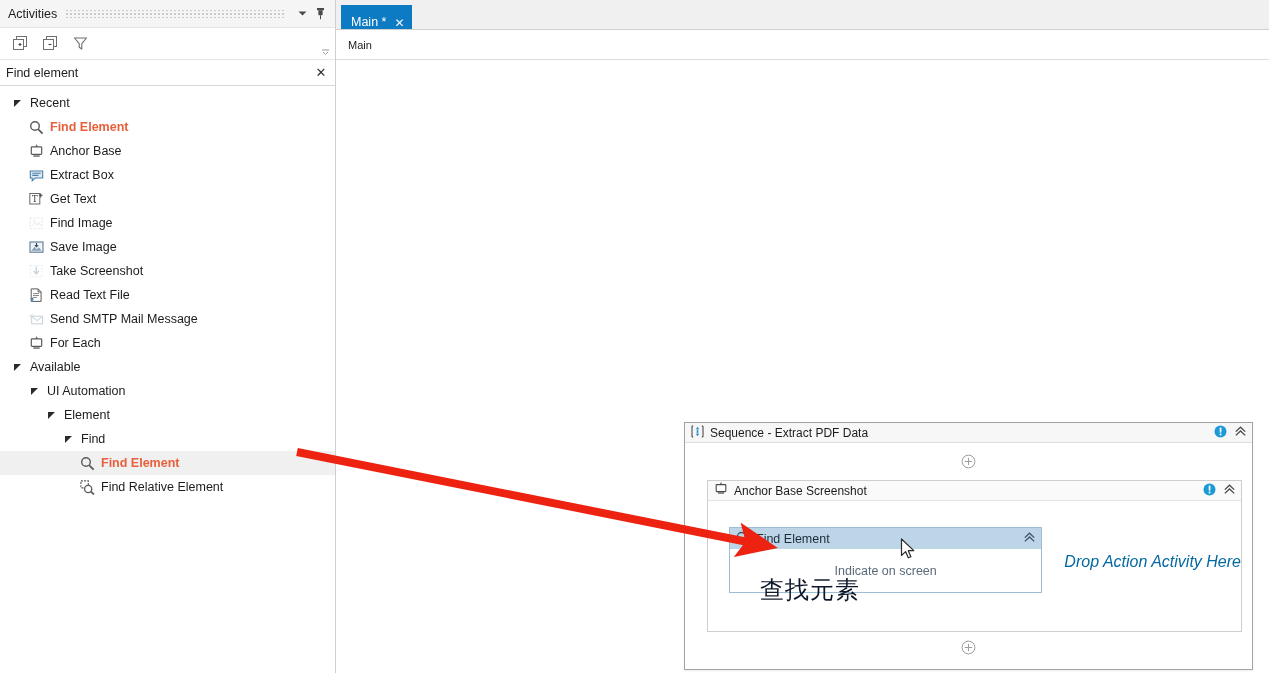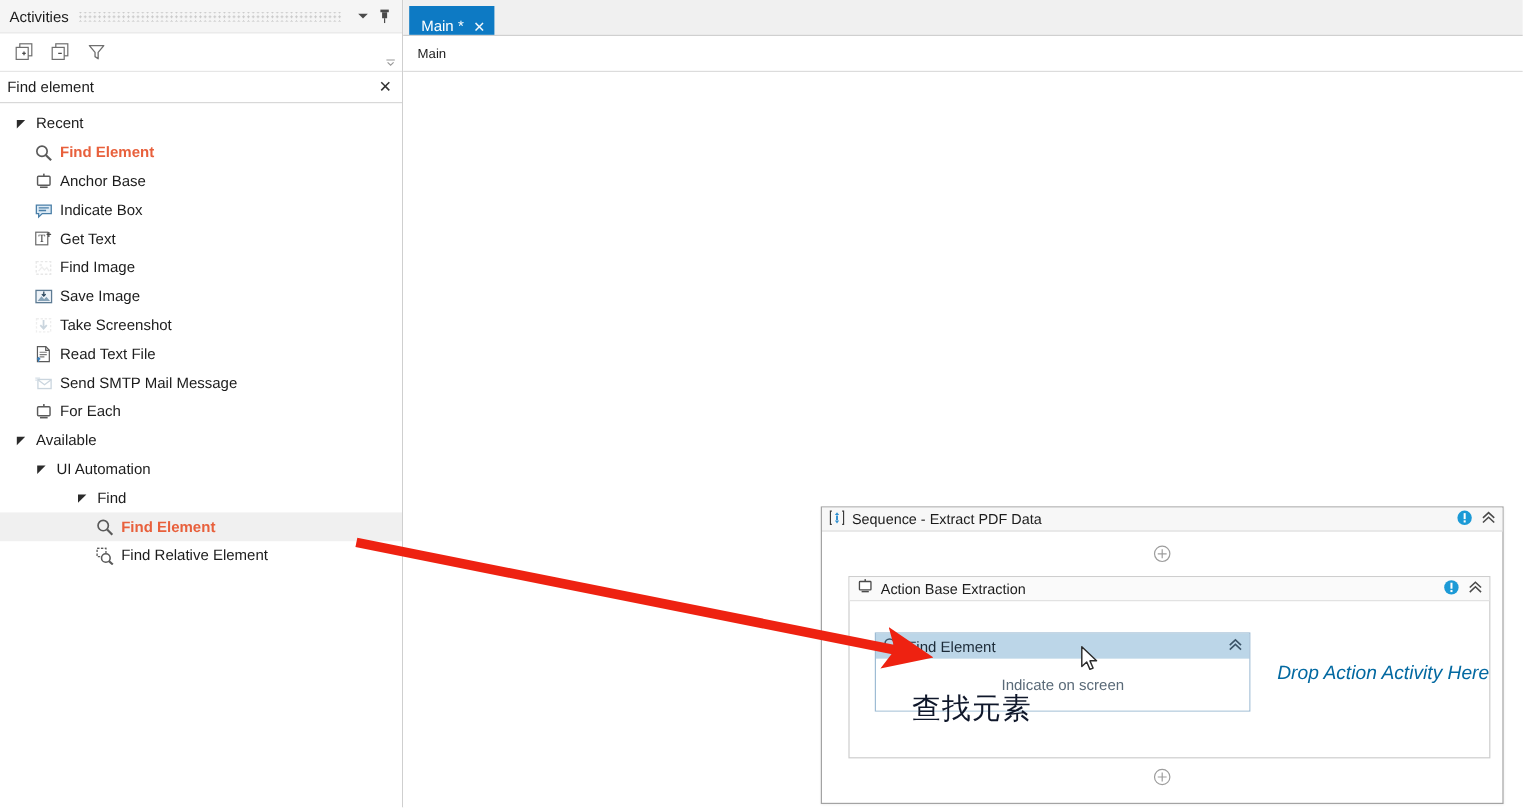--- a/index.html
+++ b/index.html
@@ -343,21 +343,21 @@
           <span class="node-label ">Anchor Base</span>
         </div>
         <div class="tree-row">
           <span style="display: inline-block; flex: 0 0 27px;"></span>
           <span class="node-icon">
             <svg width="15" height="15" viewBox="0 0 15 15">
               <path d="M1.3 3 H13.7 V10 H6.2 L3.2 12.8 V10 H1.3 Z" fill="#dceaf5" stroke="#4a7fa8" stroke-width="1.1"></path>
               <path d="M3.3 5.2 H11.7 M3.3 7.4 H9.4" stroke="#4a7fa8" stroke-width="1.1"></path>
             </svg>
           </span>
-          <span class="node-label ">Indicate Box</span>
+          <span class="node-label ">Extract Box</span>
         </div>
         <div class="tree-row">
           <span style="display: inline-block; flex: 0 0 27px;"></span>
           <span class="node-icon">
             <svg width="15" height="15" viewBox="0 0 15 15">
               <rect x="0.8" y="1.5" width="10" height="10.5" fill="#fff" stroke="#6a6a6a" stroke-width="1"></rect>
               <text x="3" y="9.6" font-family="DejaVu Serif, serif" font-size="8.4" fill="#333">T</text>
               <path d="M11.7 1.4 V5.4 M9.8 3.3 H13.6" stroke="#4a4a4a" stroke-width="1.1"></path>
             </svg>
           </span>
@@ -441,20 +441,30 @@
         </div>
         <div class="tree-row">
           <span style="display: inline-block; flex: 0 0 27px;"></span>
           <span class="tw">
             <svg width="9" height="9" viewBox="0 0 9 9">
               <path d="M1 1 L8 1 L1 8 Z" fill="#2b2b2b"></path>
             </svg>
           </span>
           <span style="flex: 0 0 6px;"></span>
           <span class="node-label group">UI Automation</span>
+        </div>
+        <div class="tree-row">
+          <span style="display: inline-block; flex: 0 0 44px;"></span>
+          <span class="tw">
+            <svg width="9" height="9" viewBox="0 0 9 9">
+              <path d="M1 1 L8 1 L1 8 Z" fill="#2b2b2b"></path>
+            </svg>
+          </span>
+          <span style="flex: 0 0 6px;"></span>
+          <span class="node-label group">Element</span>
         </div>
         <div class="tree-row">
           <span style="display: inline-block; flex: 0 0 61px;"></span>
           <span class="tw">
             <svg width="9" height="9" viewBox="0 0 9 9">
               <path d="M1 1 L8 1 L1 8 Z" fill="#2b2b2b"></path>
             </svg>
           </span>
           <span style="flex: 0 0 6px;"></span>
           <span class="node-label group">Find</span>
@@ -540,21 +550,21 @@
 
           <div class="anchor">
             <div class="anchor-header">
               <span>
                 <svg width="14" height="14" viewBox="0 0 14 14">
                   <rect x="6.4" y="0.6" width="1.2" height="2" fill="#4a4a4a"></rect>
                   <rect x="2.2" y="2.6" width="9.6" height="7" rx="0.6" fill="#ffffff" stroke="#4a4a4a" stroke-width="1.1"></rect>
                   <rect x="4" y="10.4" width="6" height="1.2" fill="#4a4a4a"></rect>
                 </svg>
               </span>
-              <span class="anchor-title">Action Base Extraction</span>
+              <span class="anchor-title">Anchor Base Screenshot</span>
               <span class="hdr-spacer"></span>
               <span class="hdr-icons">
                 <span>
                   <svg width="13" height="13" viewBox="0 0 13 13">
                     <circle cx="6.5" cy="6.5" r="6" fill="#1c9ad6"></circle>
                     <rect x="5.7" y="2.6" width="1.7" height="5" fill="#ffffff"></rect>
                     <rect x="5.7" y="8.6" width="1.7" height="1.8" fill="#ffffff"></rect>
                   </svg>
                 </span>
                 <span>

